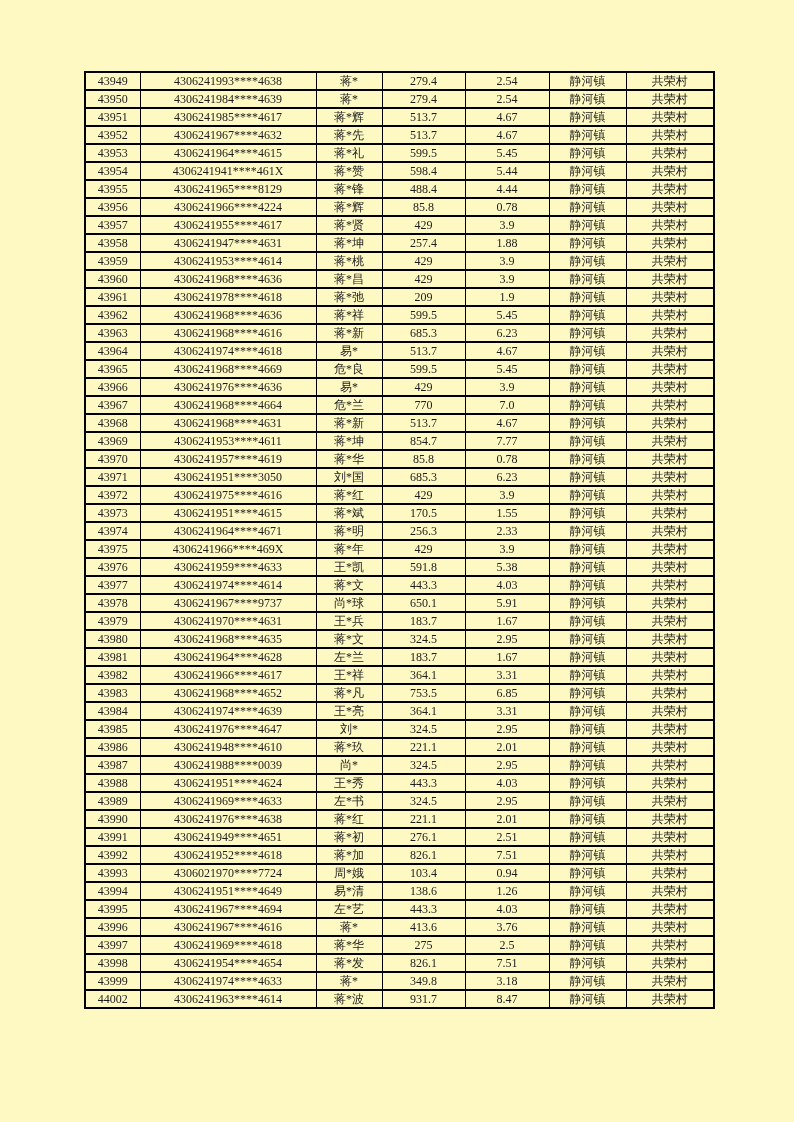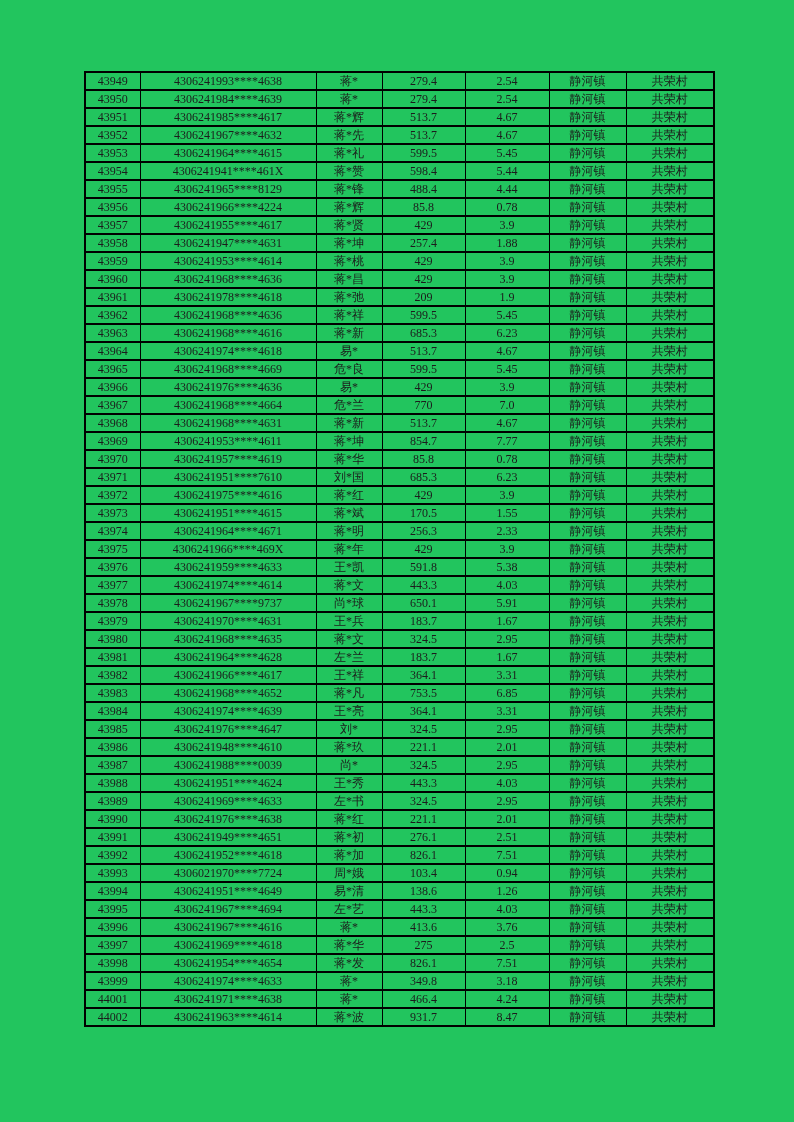--- a/index.html
+++ b/index.html
@@ -4,21 +4,21 @@
 <style>
   html, body {
     margin: 0;
     padding: 0;
     background: #ffffff;
   }
   .page {
     position: relative;
     width: 794px;
     height: 1122px;
-    background: #22c55e;
+    background: #fef9c3;
     overflow: hidden;
     font-family: "Liberation Serif", "DejaVu Serif", serif;
   }
   table.roster {
     position: absolute;
     left: 84px;
     top: 71px;
     width: 629px;
     border-collapse: collapse;
     table-layout: fixed;
@@ -255,21 +255,21 @@
           <td>43970</td>
           <td>4306241957****4619</td>
           <td>蒋*华</td>
           <td>85.8</td>
           <td>0.78</td>
           <td>静河镇</td>
           <td>共荣村</td>
         </tr>
         <tr>
           <td>43971</td>
-          <td>4306241951****7610</td>
+          <td>4306241951****3050</td>
           <td>刘*国</td>
           <td>685.3</td>
           <td>6.23</td>
           <td>静河镇</td>
           <td>共荣村</td>
         </tr>
         <tr>
           <td>43972</td>
           <td>4306241975****4616</td>
           <td>蒋*红</td>
@@ -515,29 +515,20 @@
         <tr>
           <td>43999</td>
           <td>4306241974****4633</td>
           <td>蒋*</td>
           <td>349.8</td>
           <td>3.18</td>
           <td>静河镇</td>
           <td>共荣村</td>
         </tr>
         <tr>
-          <td>44001</td>
-          <td>4306241971****4638</td>
-          <td>蒋*</td>
-          <td>466.4</td>
-          <td>4.24</td>
-          <td>静河镇</td>
-          <td>共荣村</td>
-        </tr>
-        <tr>
           <td>44002</td>
           <td>4306241963****4614</td>
           <td>蒋*波</td>
           <td>931.7</td>
           <td>8.47</td>
           <td>静河镇</td>
           <td>共荣村</td>
         </tr>
       </tbody>
   </table>

